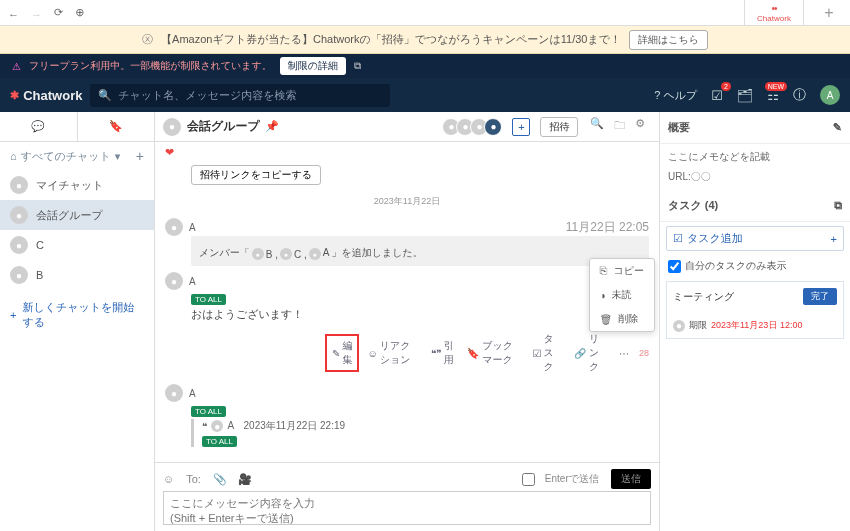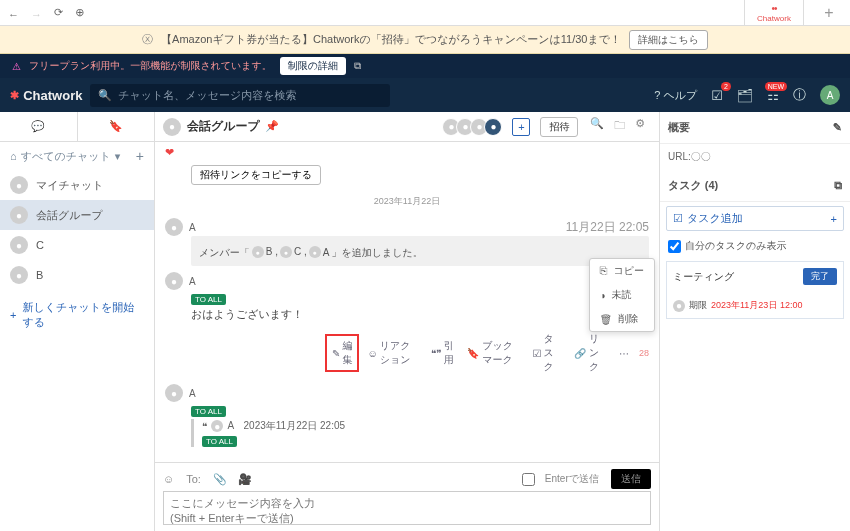--- a/index.html
+++ b/index.html
@@ -201,21 +201,21 @@
       </div>
       <div class="date-sep">2023年11月22日</div>
 
       <div class="msg-row">
         <div class="hdr">
             <span class="circ">●</span>
           <span class="name">A</span>
           <span class="time">11月22日 22:05</span>
           </div>
         <div class="graybox">
-          <div style="margin-top:4px;display:flex;align-items:flex-start;gap:2px">
+          <div style="margin-top:4px;display:flex;align-items:flex-end;gap:2px">
             <span>メンバー「</span>
             <span class="circ" style="width:12px;height:12px;font-size:7px">●</span>
               <span>B ,</span>
             <span class="circ" style="width:12px;height:12px;font-size:7px">●</span>
               <span>C ,</span>
             <span class="circ" style="width:12px;height:12px;font-size:7px">●</span>
               <span>A 」を追加しました。</span>
           </div>
         </div>
       </div>
@@ -279,21 +279,21 @@
       <div class="msg-row">
         <div class="hdr">
             <span class="circ">●</span>
           <span class="name">A</span>
           </div>
         <div class="body"><span class="toall">TO ALL</span></div>
         <div class="reply-quote">
           <div style="display:flex;gap:4px;align-items:center">
             <span>❝</span>
             <span class="circ" style="width:12px;height:12px">●</span>
-            <span>A　2023年11月22日 22:05</span>
+            <span>A　2023年11月22日 22:19</span>
           </div>
           <div style="margin-top:2px"><span class="toall">TO ALL</span></div>
 
         </div>
 
       </div>
 
     </div>
 
     <div class="compose">
@@ -313,21 +313,22 @@
 (Shift + Enterキーで送信)" style=""></textarea>
     </div>
   </div>
 
   <div class="right">
     <div class="sec-head">
       <span>概要</span>
       <span>✎</span>
     </div>
     <div class="sec-body">
-      <div style="">URL:〇〇</div>
+      <div>ここにメモなどを記載</div>
+      <div style="margin-top:6px">URL:〇〇</div>
     </div>
     <div class="sec-head">
       <span>タスク (4)</span>
       <span>⧉</span>
     </div>
     <div class="task-add">
       <span style="display:flex;gap:4px;align-items:center">
           <span>☑</span>
           <span>タスク追加</span>
         </span>

